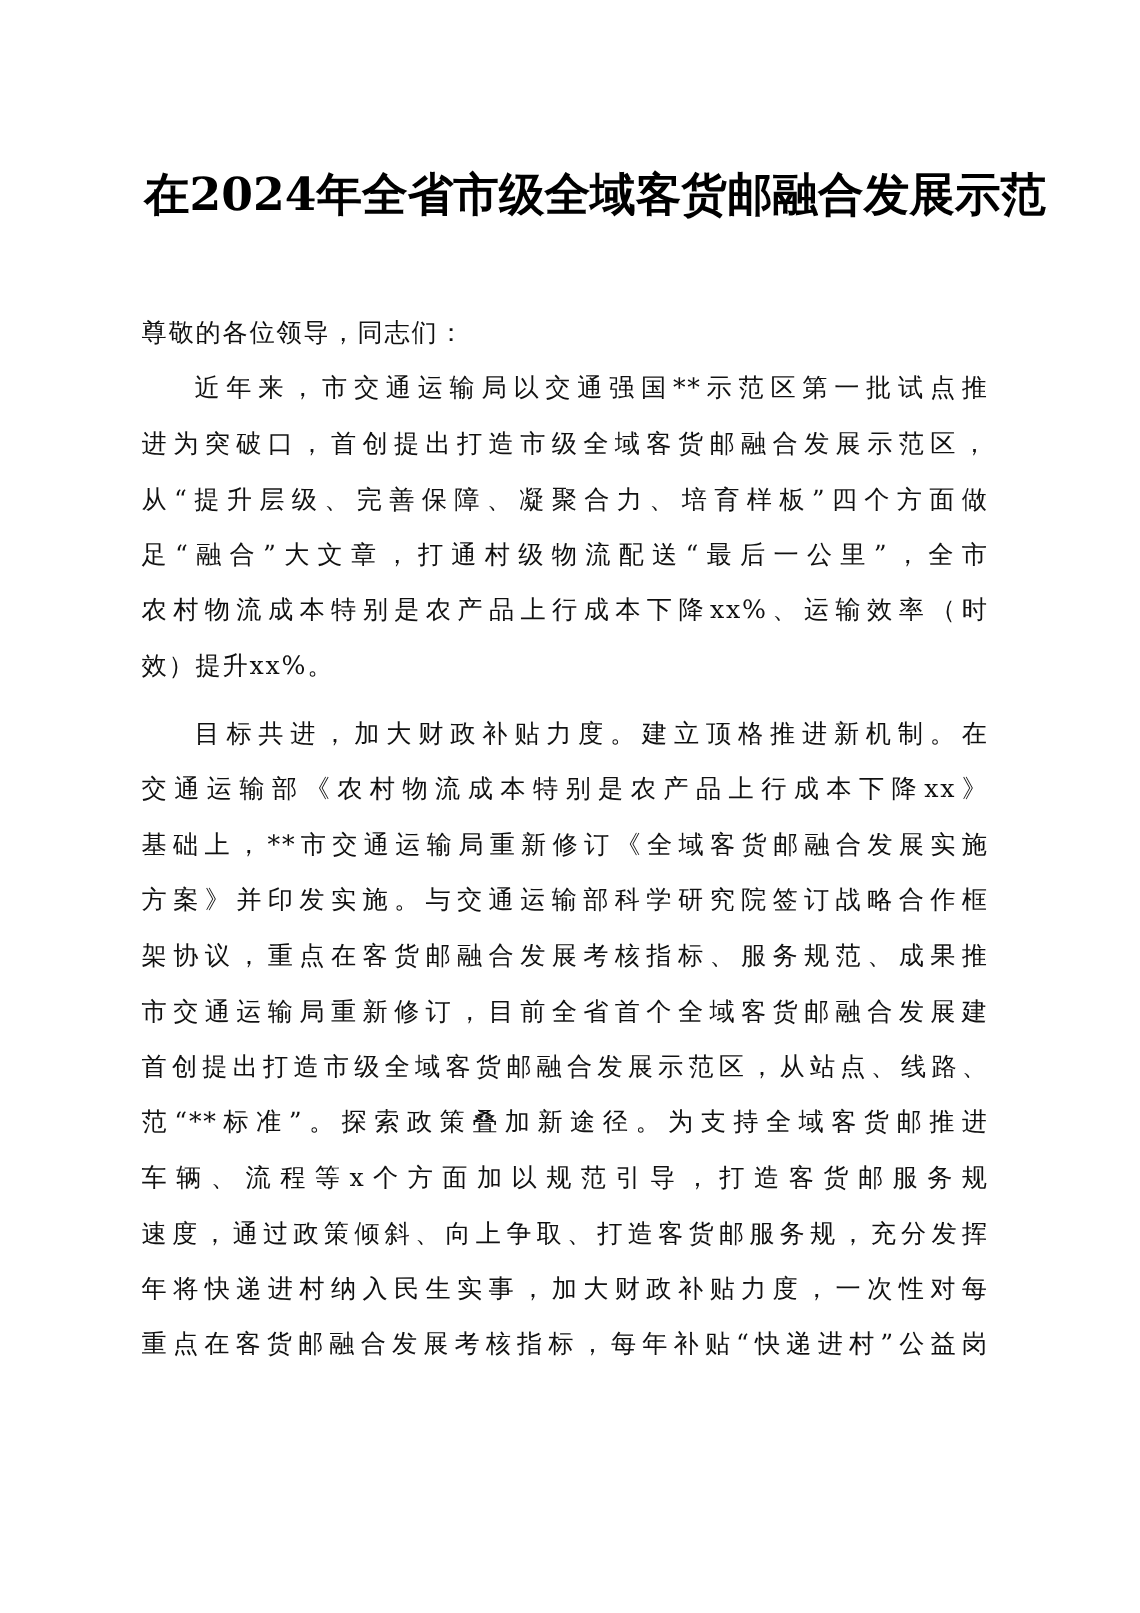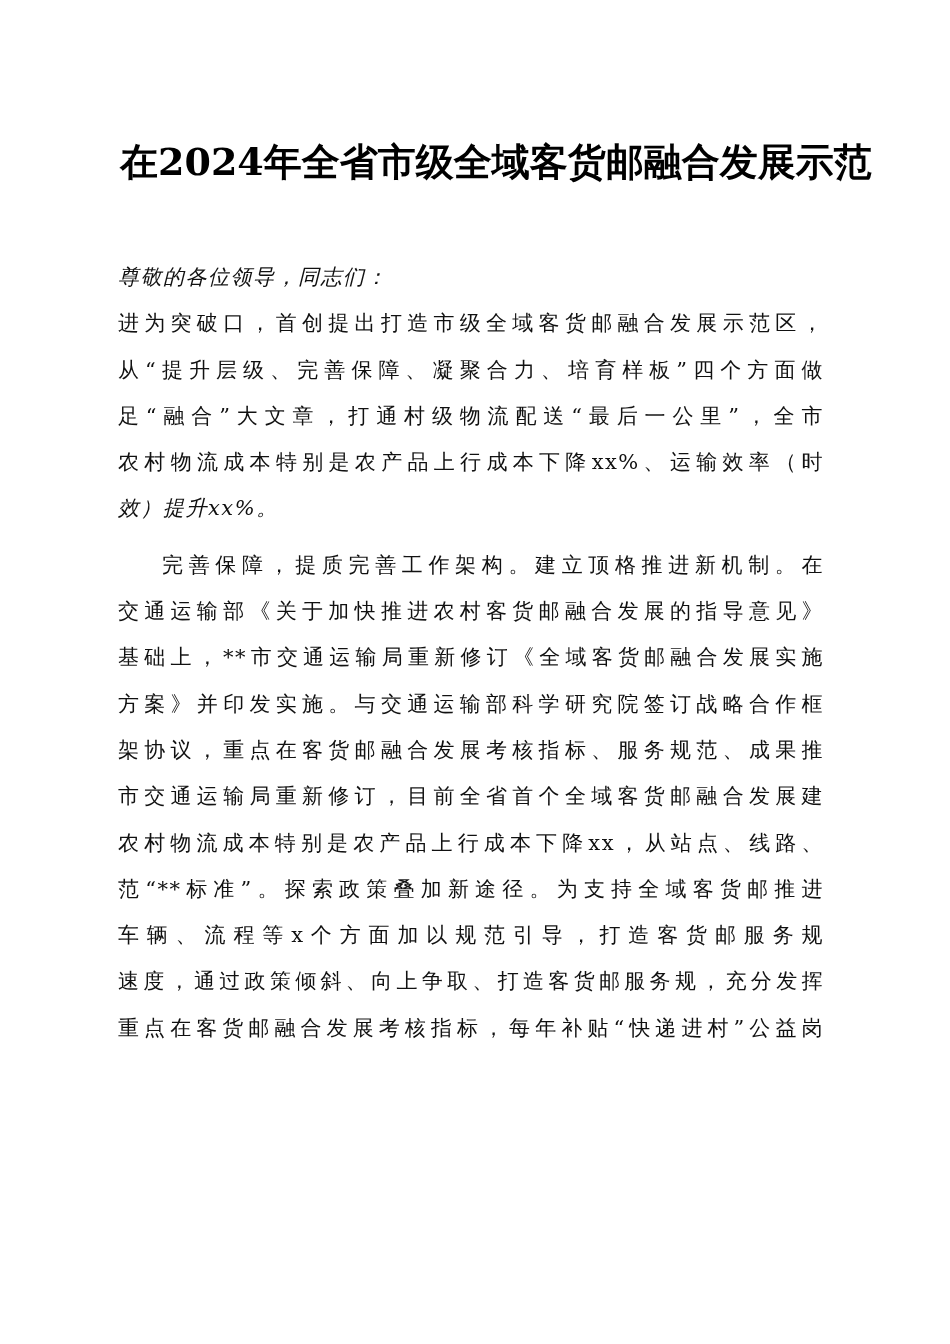--- a/index.html
+++ b/index.html
@@ -16,52 +16,54 @@
     position: absolute; left: 118px; width: 706px; top: 254px;
     color: #111;
     font-family: "DejaVu Serif", "Liberation Serif", serif;
     font-size: 21px;
   }
   .line {
     display: block; height: 46.3px; line-height: 46.3px;
     white-space: nowrap; text-align: justify; text-align-last: justify;
     letter-spacing: 1.5px;
   }
-  .line.last { text-align-last: left; font-style: italic; }
+  .line.last { text-align-last: left; }
   .line.indent { padding-left: 44px; }
   .gap { height: 10px; }
 </style>
 </head>
 <body>
 
 <div class="page">
   <div class="title">
     <span class="tl">在2024年全省市级全域客货邮融合发展示范</span>
   </div>
 
   <div class="body">
     <span class="line last">尊敬的各位领导，同志们：</span>
 
     <div>
+      <span class="line indent">近年来，市交通运输局以交通强国**示范区第一批试点推</span>
       <span class="line">进为突破口，首创提出打造市级全域客货邮融合发展示范区，</span>
       <span class="line">从“提升层级、完善保障、凝聚合力、培育样板”四个方面做</span>
       <span class="line">足“融合”大文章，打通村级物流配送“最后一公里”，全市</span>
       <span class="line">农村物流成本特别是农产品上行成本下降xx%、运输效率（时</span>
       <span class="line last">效）提升xx%。</span>
     </div>
 
     <div class="gap"></div>
 
     <div>
-      <span class="line indent">完善保障，提质完善工作架构。建立顶格推进新机制。在</span>
-      <span class="line">交通运输部《关于加快推进农村客货邮融合发展的指导意见》</span>
+      <span class="line indent">目标共进，加大财政补贴力度。建立顶格推进新机制。在</span>
+      <span class="line">交通运输部《农村物流成本特别是农产品上行成本下降xx》</span>
       <span class="line">基础上，**市交通运输局重新修订《全域客货邮融合发展实施</span>
       <span class="line">方案》并印发实施。与交通运输部科学研究院签订战略合作框</span>
       <span class="line">架协议，重点在客货邮融合发展考核指标、服务规范、成果推</span>
       <span class="line">市交通运输局重新修订，目前全省首个全域客货邮融合发展建</span>
-      <span class="line">农村物流成本特别是农产品上行成本下降xx，从站点、线路、</span>
+      <span class="line">首创提出打造市级全域客货邮融合发展示范区，从站点、线路、</span>
       <span class="line">范“**标准”。探索政策叠加新途径。为支持全域客货邮推进</span>
       <span class="line">车辆、流程等x个方面加以规范引导，打造客货邮服务规</span>
       <span class="line">速度，通过政策倾斜、向上争取、打造客货邮服务规，充分发挥</span>
+      <span class="line">年将快递进村纳入民生实事，加大财政补贴力度，一次性对每</span>
       <span class="line">重点在客货邮融合发展考核指标，每年补贴“快递进村”公益岗</span>
     </div>
   </div>
 </div>
 
 </body></html>

